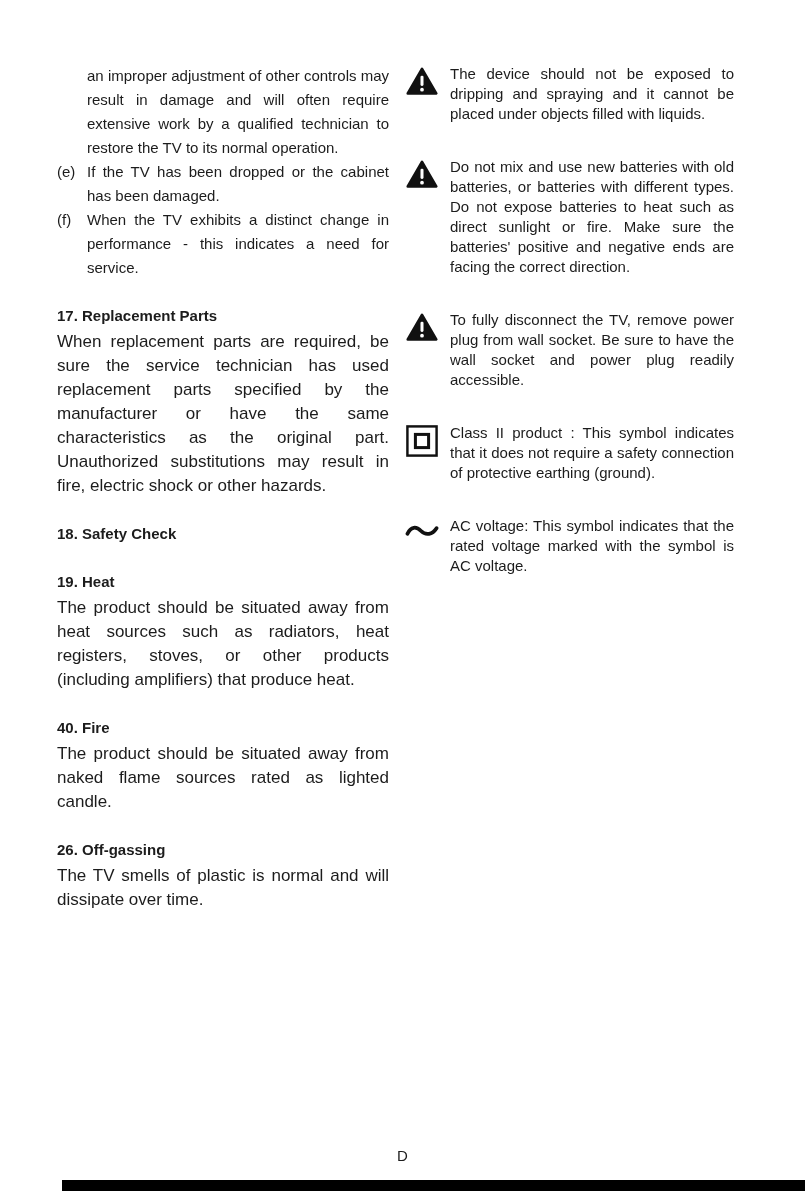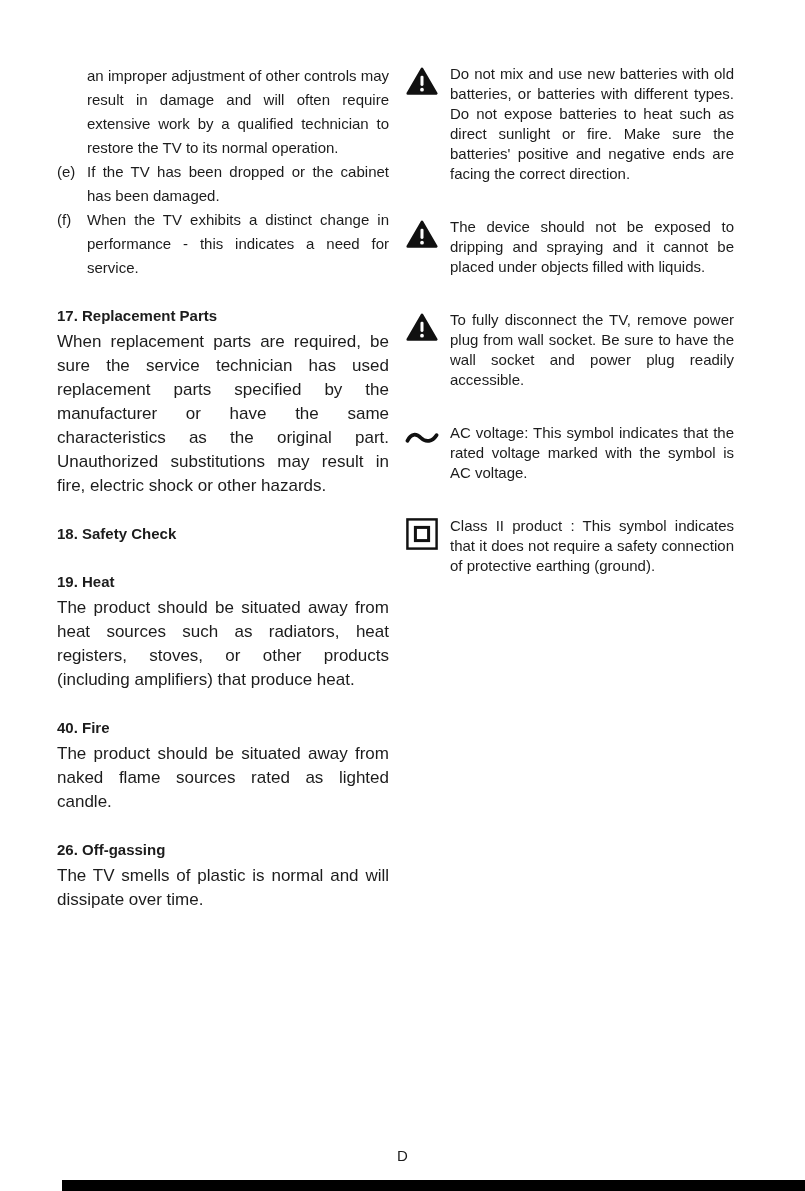--- a/index.html
+++ b/index.html
@@ -147,62 +147,62 @@
     <div class="col-right">
 
       <div class="notice">
         <span class="notice-icon icon-warning">
           <svg viewBox="0 0 36 33" width="32" height="30" aria-hidden="true">
             <path d="M18 3 L34 30.5 L2 30.5 Z" fill="#111" stroke="#111" stroke-width="3" stroke-linejoin="round"></path>
             <rect x="16.3" y="10.5" width="3.4" height="11.5" rx="1.5" fill="#fff"></rect>
             <circle cx="18" cy="26.3" r="2.1" fill="#fff"></circle>
           </svg>
         </span>
-        <span class="notice-text">Do not mix and use new batteries with old batteries, or batteries with different types. Do not expose batteries to heat such as direct sunlight or fire. Make sure the batteries' positive and negative ends are facing the correct direction.</span>
+        <span class="notice-text">The device should not be exposed to dripping and spraying and it cannot be placed under objects filled with liquids.</span>
       </div>
 
       <div class="notice">
         <span class="notice-icon icon-warning">
           <svg viewBox="0 0 36 33" width="32" height="30" aria-hidden="true">
             <path d="M18 3 L34 30.5 L2 30.5 Z" fill="#111" stroke="#111" stroke-width="3" stroke-linejoin="round"></path>
             <rect x="16.3" y="10.5" width="3.4" height="11.5" rx="1.5" fill="#fff"></rect>
             <circle cx="18" cy="26.3" r="2.1" fill="#fff"></circle>
           </svg>
         </span>
-        <span class="notice-text">The device should not be exposed to dripping and spraying and it cannot be placed under objects filled with liquids.</span>
+        <span class="notice-text">Do not mix and use new batteries with old batteries, or batteries with different types. Do not expose batteries to heat such as direct sunlight or fire. Make sure the batteries' positive and negative ends are facing the correct direction.</span>
       </div>
 
       <div class="notice">
         <span class="notice-icon icon-warning">
           <svg viewBox="0 0 36 33" width="32" height="30" aria-hidden="true">
             <path d="M18 3 L34 30.5 L2 30.5 Z" fill="#111" stroke="#111" stroke-width="3" stroke-linejoin="round"></path>
             <rect x="16.3" y="10.5" width="3.4" height="11.5" rx="1.5" fill="#fff"></rect>
             <circle cx="18" cy="26.3" r="2.1" fill="#fff"></circle>
           </svg>
         </span>
         <span class="notice-text">To fully disconnect the TV, remove power plug from wall socket. Be sure to have the wall socket and power plug readily accessible.</span>
       </div>
 
       <div class="notice">
-        <span class="notice-icon icon-ac">
-          <svg viewBox="0 0 36 16" width="34" height="15" aria-hidden="true">
-            <path d="M2.5 11.5 C 6 3.5, 12 3.5, 17 8.5 C 22 13.5, 29 12.5, 33.5 5.5" fill="none" stroke="#111" stroke-width="4" stroke-linecap="round"></path>
-          </svg>
-        </span>
-        <span class="notice-text">AC voltage: This symbol indicates that the rated voltage marked with the symbol is AC voltage.</span>
-      </div>
-
-      <div class="notice">
         <span class="notice-icon icon-class2">
           <svg viewBox="0 0 34 34" width="32" height="32" aria-hidden="true">
             <rect x="1.5" y="1.5" width="31" height="31" fill="none" stroke="#111" stroke-width="2.6"></rect>
             <rect x="10" y="10" width="14" height="14" fill="none" stroke="#111" stroke-width="3.2"></rect>
           </svg>
         </span>
         <span class="notice-text">Class II product : This symbol indicates that it does not require a safety connection of protective earthing (ground).</span>
       </div>
 
+      <div class="notice">
+        <span class="notice-icon icon-ac">
+          <svg viewBox="0 0 36 16" width="34" height="15" aria-hidden="true">
+            <path d="M2.5 11.5 C 6 3.5, 12 3.5, 17 8.5 C 22 13.5, 29 12.5, 33.5 5.5" fill="none" stroke="#111" stroke-width="4" stroke-linecap="round"></path>
+          </svg>
+        </span>
+        <span class="notice-text">AC voltage: This symbol indicates that the rated voltage marked with the symbol is AC voltage.</span>
+      </div>
+
     </div>
   </div>
 
   <div class="footer-label">D</div>
   <div class="bottom-bar"></div>
 </div>
 
 </body></html>

